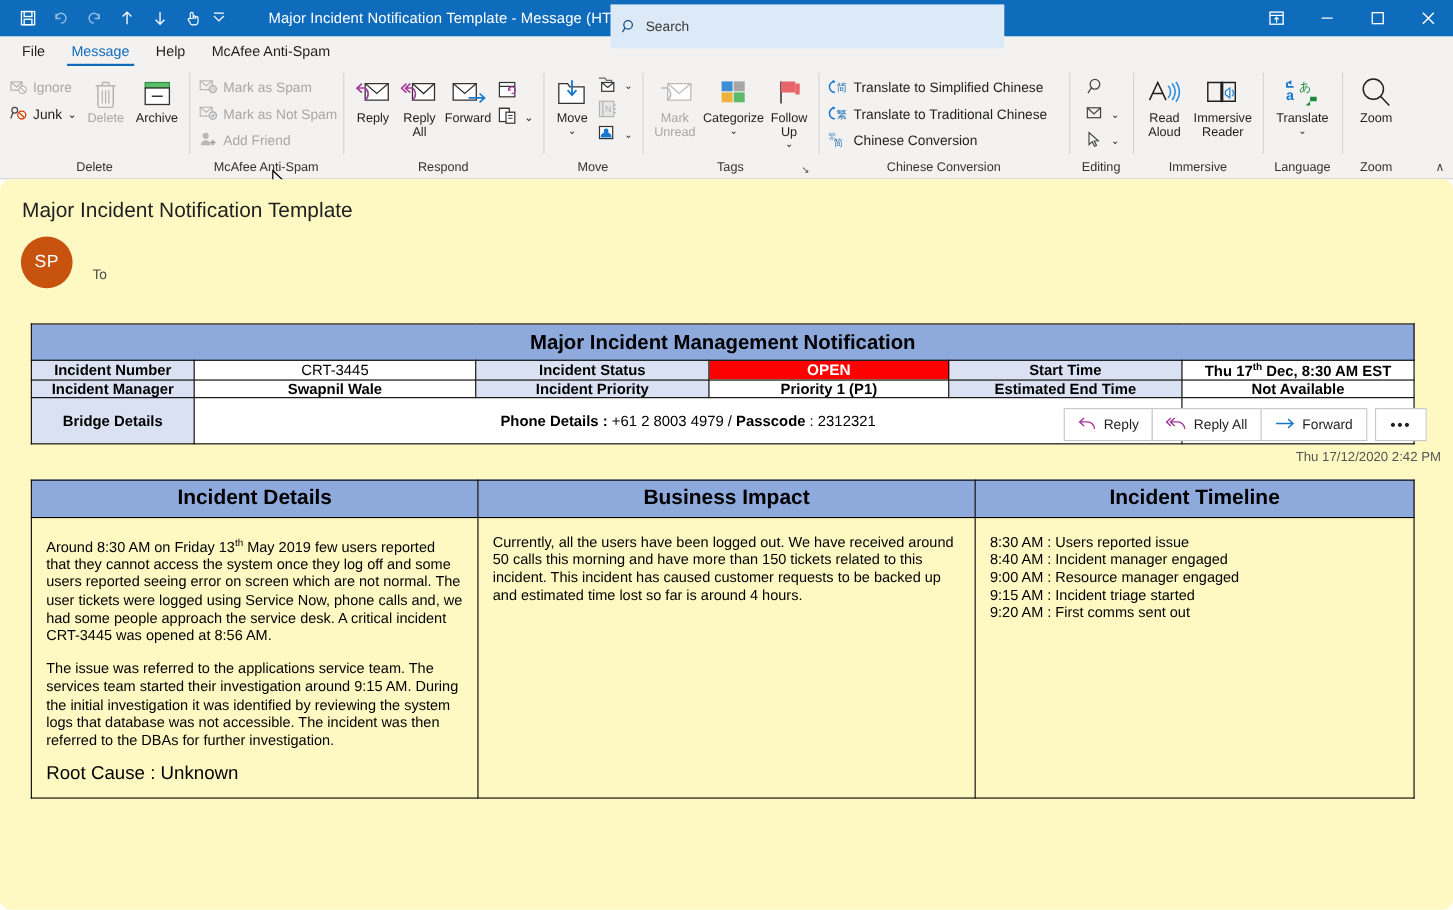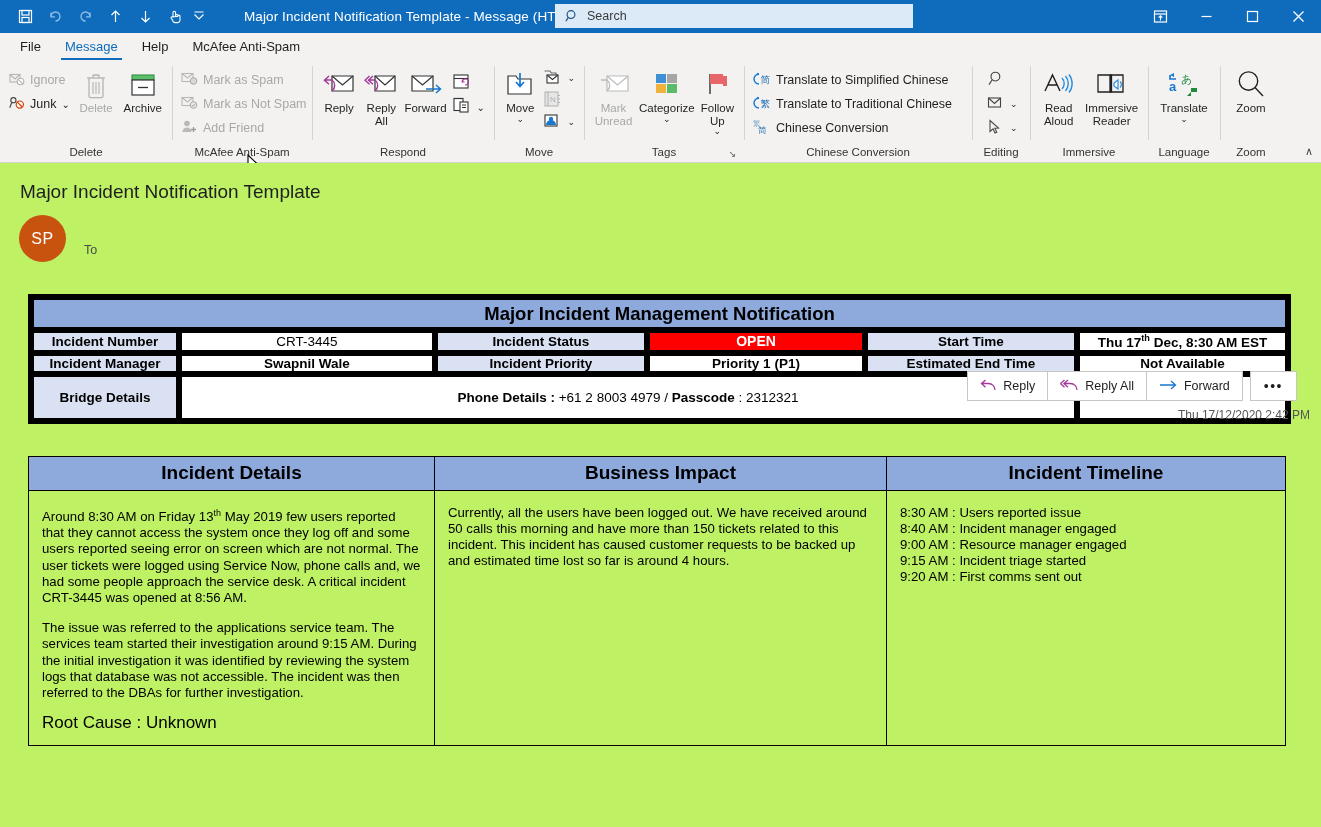--- a/index.html
+++ b/index.html
@@ -23,21 +23,21 @@
     color: #ffffff; cursor: default;
   }
   .tb-btn.dim { opacity: 0.55; }
   .tb-btn svg { display:block; }
   .tb-title {
     font-size: 13.5px; color: #ffffff; margin-left: 22px;
     white-space: nowrap; letter-spacing: 0.1px;
   }
   .tb-search {
     position: absolute; left: 555px; top: 4px;
-    width: 358px; height: 24px;
+    width: 358px; height: 40px;
     background: #DCEAF7;
     display: flex; align-items: center; gap: 8px;
     padding-left: 10px;
   }
   .tb-search .sicon { color: #1B4D80; display: flex; }
   .tb-search .stext { font-size: 12.5px; color: #3a3a3a; }
   .tb-winctl {
     position: absolute; right: 0; top: 0; height: 33px;
     display: flex; align-items: center;
   }
@@ -106,21 +106,21 @@
     padding: 0 3px; white-space: nowrap;
   }
   .smallbtn.dis { color: #a8a8a8; }
   .smallcol { display: flex; flex-direction: column; padding-top: 3px; }
 
   .ribbon-collapse {
     position: absolute; right: 8px; bottom: 4px; font-size: 11px; color: #444;
   }
 
   
-  .pane { position: relative; background: #bef264; height: 664px; overflow: hidden; }
+  .pane { position: relative; background: #fef9c3; height: 664px; overflow: hidden; border-radius: 10px; }
   .subject {
     font-size: 19px; color: #1f1f1f; padding: 18px 0 0 20px; font-weight: 400;
   }
   .senderrow { display: flex; align-items: center; padding: 12px 0 0 19px; }
   .avatar {
     width: 47px; height: 47px; border-radius: 50%;
     background: #C8530F; color: #fff; font-size: 16px;
     display: flex; align-items: center; justify-content: center;
     letter-spacing: 0.5px;
   }
@@ -138,21 +138,21 @@
   }
   .actbtn.more { padding: 0 13px; margin-left: 7px; letter-spacing:1.5px; font-size: 14px;}
   .timestamp {
     position: absolute; right: 11px; top: 245px;
     font-size: 12px; color: #555;
   }
 
   
   .body-area { padding: 0 28px; margin-top: 32px; }
   table.mit { border-collapse: collapse; width: 1257px; table-layout: fixed; }
-  table.mit td, table.mit th { border: 6px solid #000000; padding: 0; text-align: center; }
+  table.mit td, table.mit th { border: 1px solid #000000; padding: 0; text-align: center; }
   .hdrbar {
     background: #8EA9DB; text-align: center;
     font-size: 18.5px; font-weight: bold; color: #000;
     height: 33px; font-family: "Liberation Sans", sans-serif;
   }
   .lblcell {
     background: #D9E1F2; font-weight: bold; font-size: 13.5px;
     padding: 8px 9px; color: #000;
   }
   .valcell { background: #fff; font-size: 13.5px; padding: 8px 9px; color: #000; }

